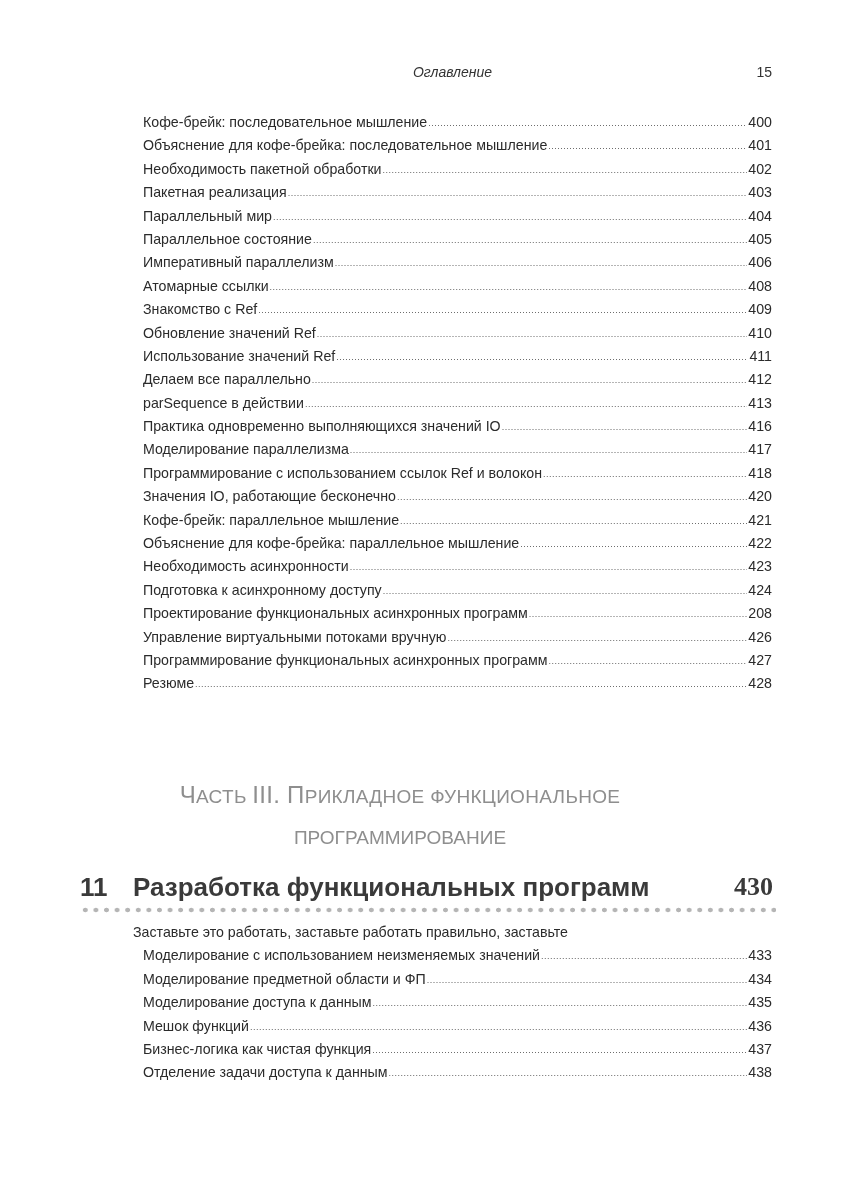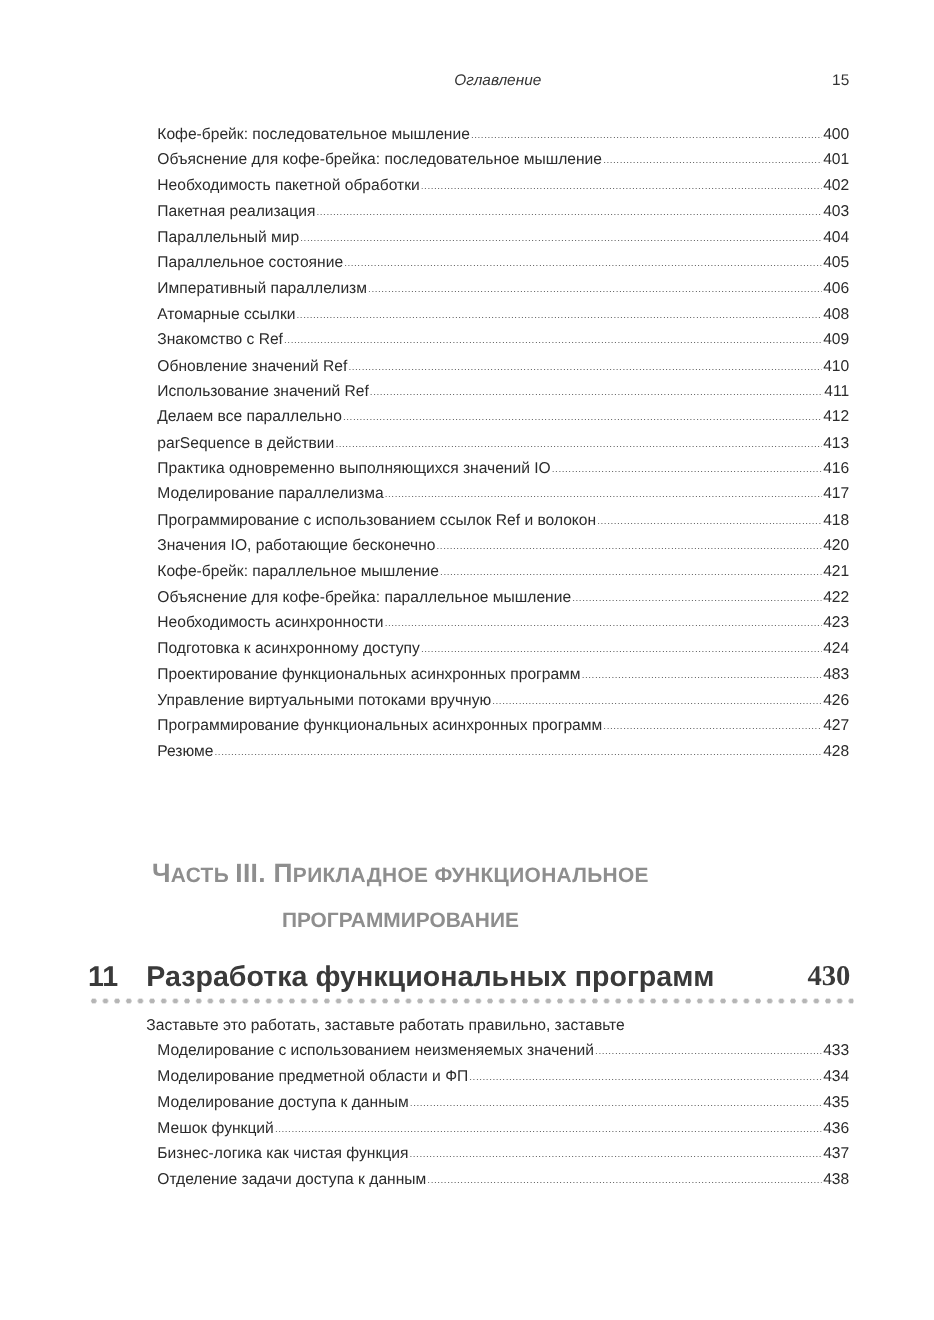--- a/index.html
+++ b/index.html
@@ -82,21 +82,22 @@
       line-height: 23.4px;
       white-space: nowrap;
     }
     .part-heading {
       position: absolute;
       top: 775px;
       left: 0;
       width: 728px;
       text-align: center;
       color: #8e8e8e;
-      font-weight: bold;
+      font-weight: normal;
+      padding-left: 36px;
     }
     .part-line1 {
       font-size: 24px;
       letter-spacing: 0.3px;
       height: 40px;
       line-height: 40px;
     }
     .part-line1 .cap {
       font-size: 24px;
     }
@@ -256,21 +257,21 @@
       <span class="num">423</span>
     </div>
   <div class="toc-entry">
       <span class="title">Подготовка к асинхронному доступу</span>
       <span class="leader"></span>
       <span class="num">424</span>
     </div>
   <div class="toc-entry">
       <span class="title">Проектирование функциональных асинхронных программ</span>
       <span class="leader"></span>
-      <span class="num">483</span>
+      <span class="num">208</span>
     </div>
   <div class="toc-entry">
       <span class="title">Управление виртуальными потоками вручную</span>
       <span class="leader"></span>
       <span class="num">426</span>
     </div>
   <div class="toc-entry">
       <span class="title">Программирование функциональных асинхронных программ</span>
       <span class="leader"></span>
       <span class="num">427</span>

